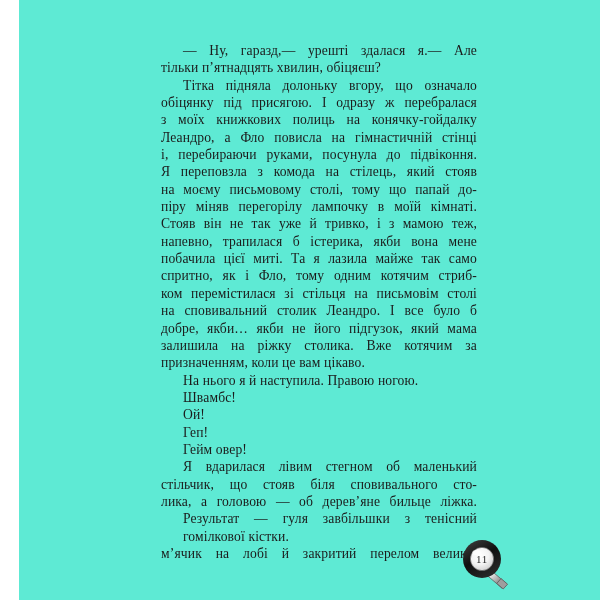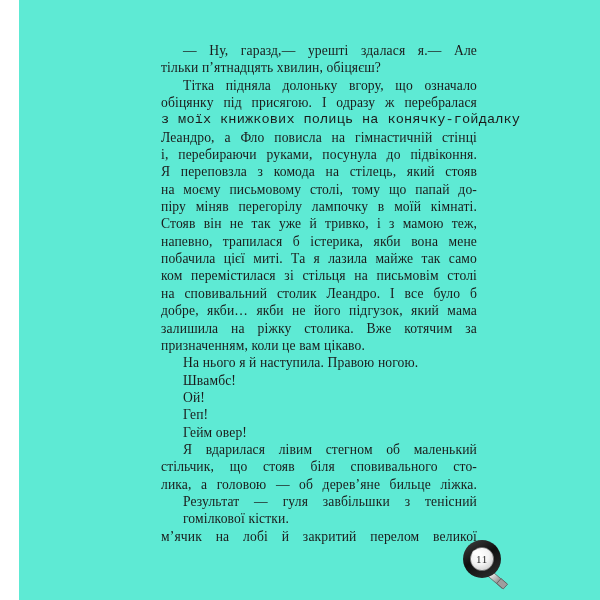--- a/index.html
+++ b/index.html
@@ -105,29 +105,30 @@
 <div id="page">
 
   <div id="text-column">
       <p class="para">
         <span class="line indent" style="word-spacing: 2.6px;">— Ну, гаразд,— урешті здалася я.— Але</span>
         <span class="line last">тільки п’ятнадцять хвилин, обіцяєш?</span>
       </p>
       <p class="para">
         <span class="line indent" style="word-spacing: 1.1px;">Тітка підняла долоньку вгору, що означало</span>
         <span class="line" style="word-spacing: 0.35px;">обіцянку під присягою. І одразу ж перебралася</span>
-        <span class="line" style="word-spacing: 0.5px; font-family: Liberation Mono, monospace;">з моїх книжкових полиць на конячку-гойдалку</span>
+        <span class="line" style="word-spacing: 0.5px;">з моїх книжкових полиць на конячку-гойдалку</span>
         <span class="line" style="word-spacing: 0.4px;">Леандро, а Фло повисла на гімнастичній стінці</span>
         <span class="line" style="word-spacing: 0.2px;">і, перебираючи руками, посунула до підвіконня.</span>
         <span class="line" style="word-spacing: 1.3px;">Я переповзла з комода на стілець, який стояв</span>
         <span class="line" style="word-spacing: 0.5px;">на моєму письмовому столі, тому що папай до-</span>
         <span class="line" style="word-spacing: 0.6px;">піру міняв перегорілу лампочку в моїй кімнаті.</span>
         <span class="line" style="word-spacing: 0.9px;">Стояв він не так уже й тривко, і з мамою теж,</span>
         <span class="line" style="word-spacing: 0.7px;">напевно, трапилася б істерика, якби вона мене</span>
         <span class="line" style="word-spacing: 0.45px;">побачила цієї миті. Та я лазила майже так само</span>
+        <span class="line" style="word-spacing: 0.5px;">спритно, як і Фло, тому одним котячим стриб-</span>
         <span class="line" style="word-spacing: 0.1px;">ком перемістилася зі стільця на письмовім столі</span>
         <span class="line" style="word-spacing: 1px;">на сповивальний столик Леандро. І все було б</span>
         <span class="line" style="word-spacing: 0.4px;">добре, якби… якби не його підгузок, який мама</span>
         <span class="line" style="word-spacing: 1.3px;">залишила на ріжку столика. Вже котячим за</span>
         <span class="line last">призначенням, коли це вам цікаво.</span>
       </p>
       <p class="para">
         <span class="line last indent">На нього я й наступила. Правою ногою.</span>
       </p>
       <p class="para">

